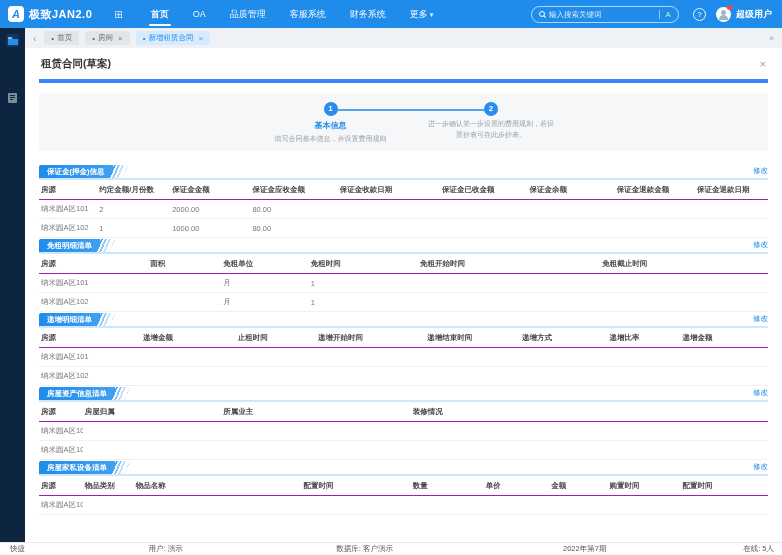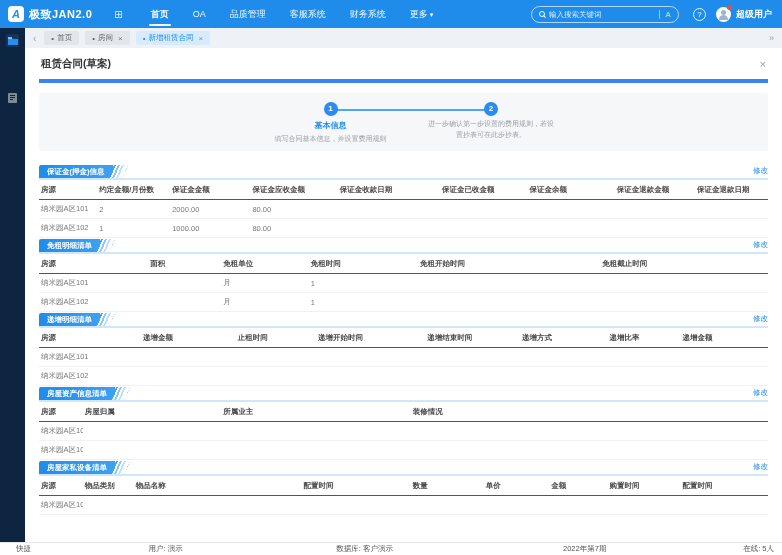--- a/index.html
+++ b/index.html
@@ -413,18 +413,18 @@
               <td></td>
             </tr>
           </tbody>
     </table>
   </section>
 </div>
 
 </div>
 
 <div class="footer">
-  <span class="fs" style="left:16px">快捷</span>
+  <span class="fs" style="left:10px">快捷</span>
   <span class="fs" style="left:19%">用户: 演示</span>
   <span class="fs" style="left:43%">数据库: 客户演示</span>
   <span class="fs" style="left:72%">2022年第7期</span>
   <span class="fs" style="right:8px">在线: 5人</span>
 </div>
 
 </body></html>

